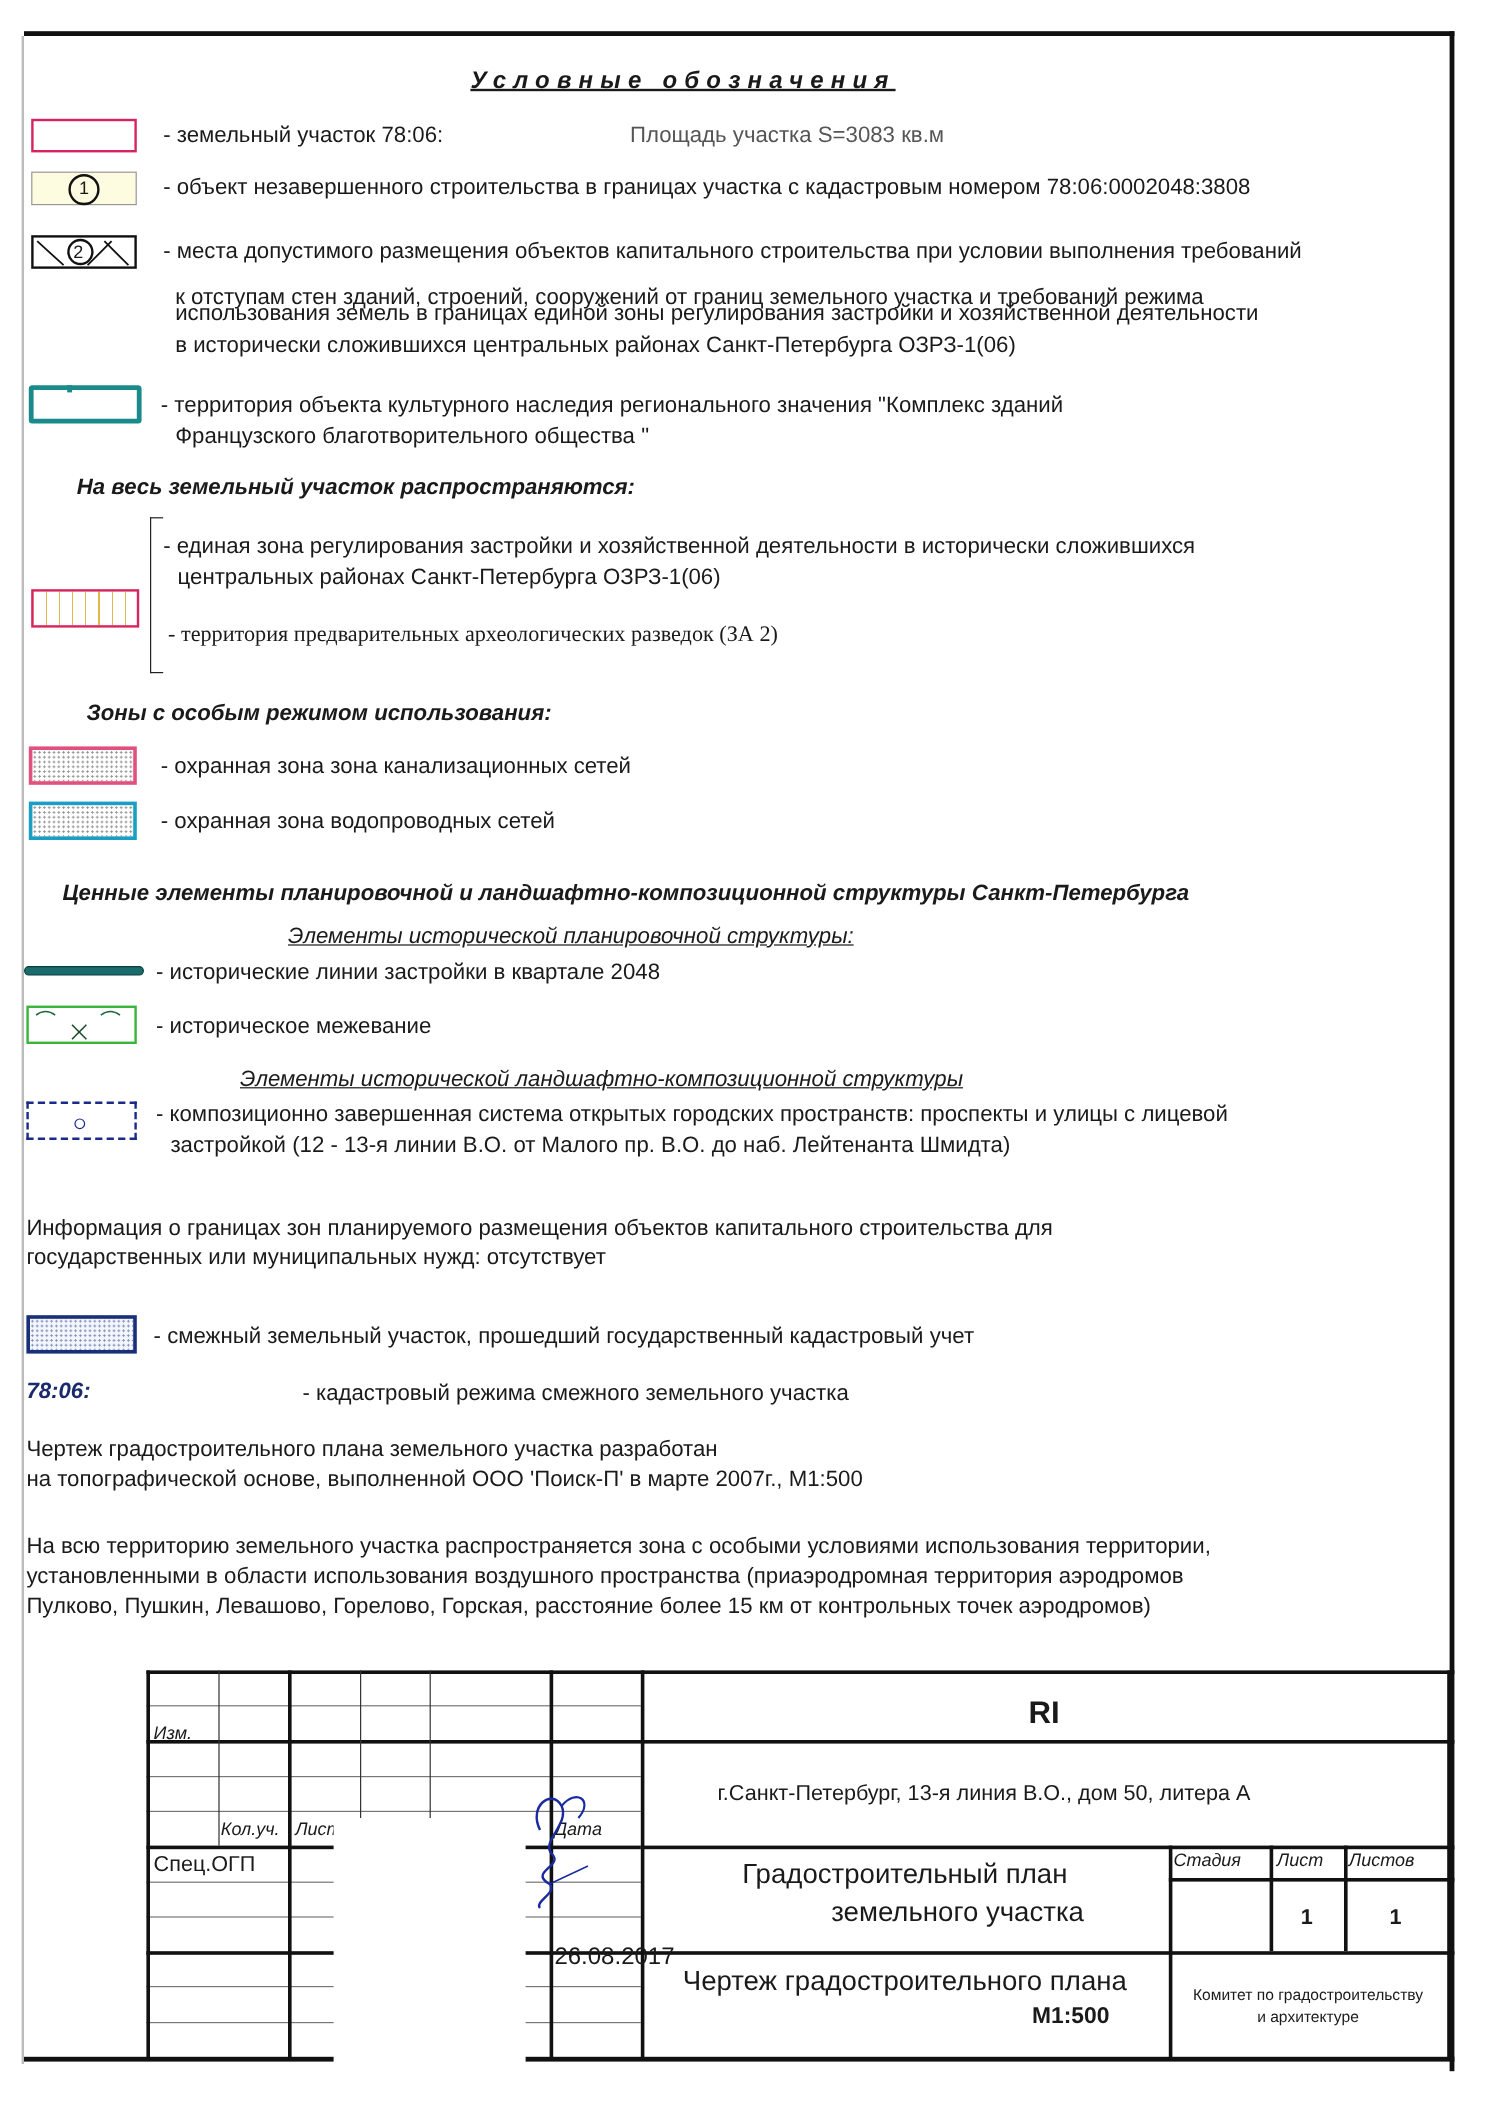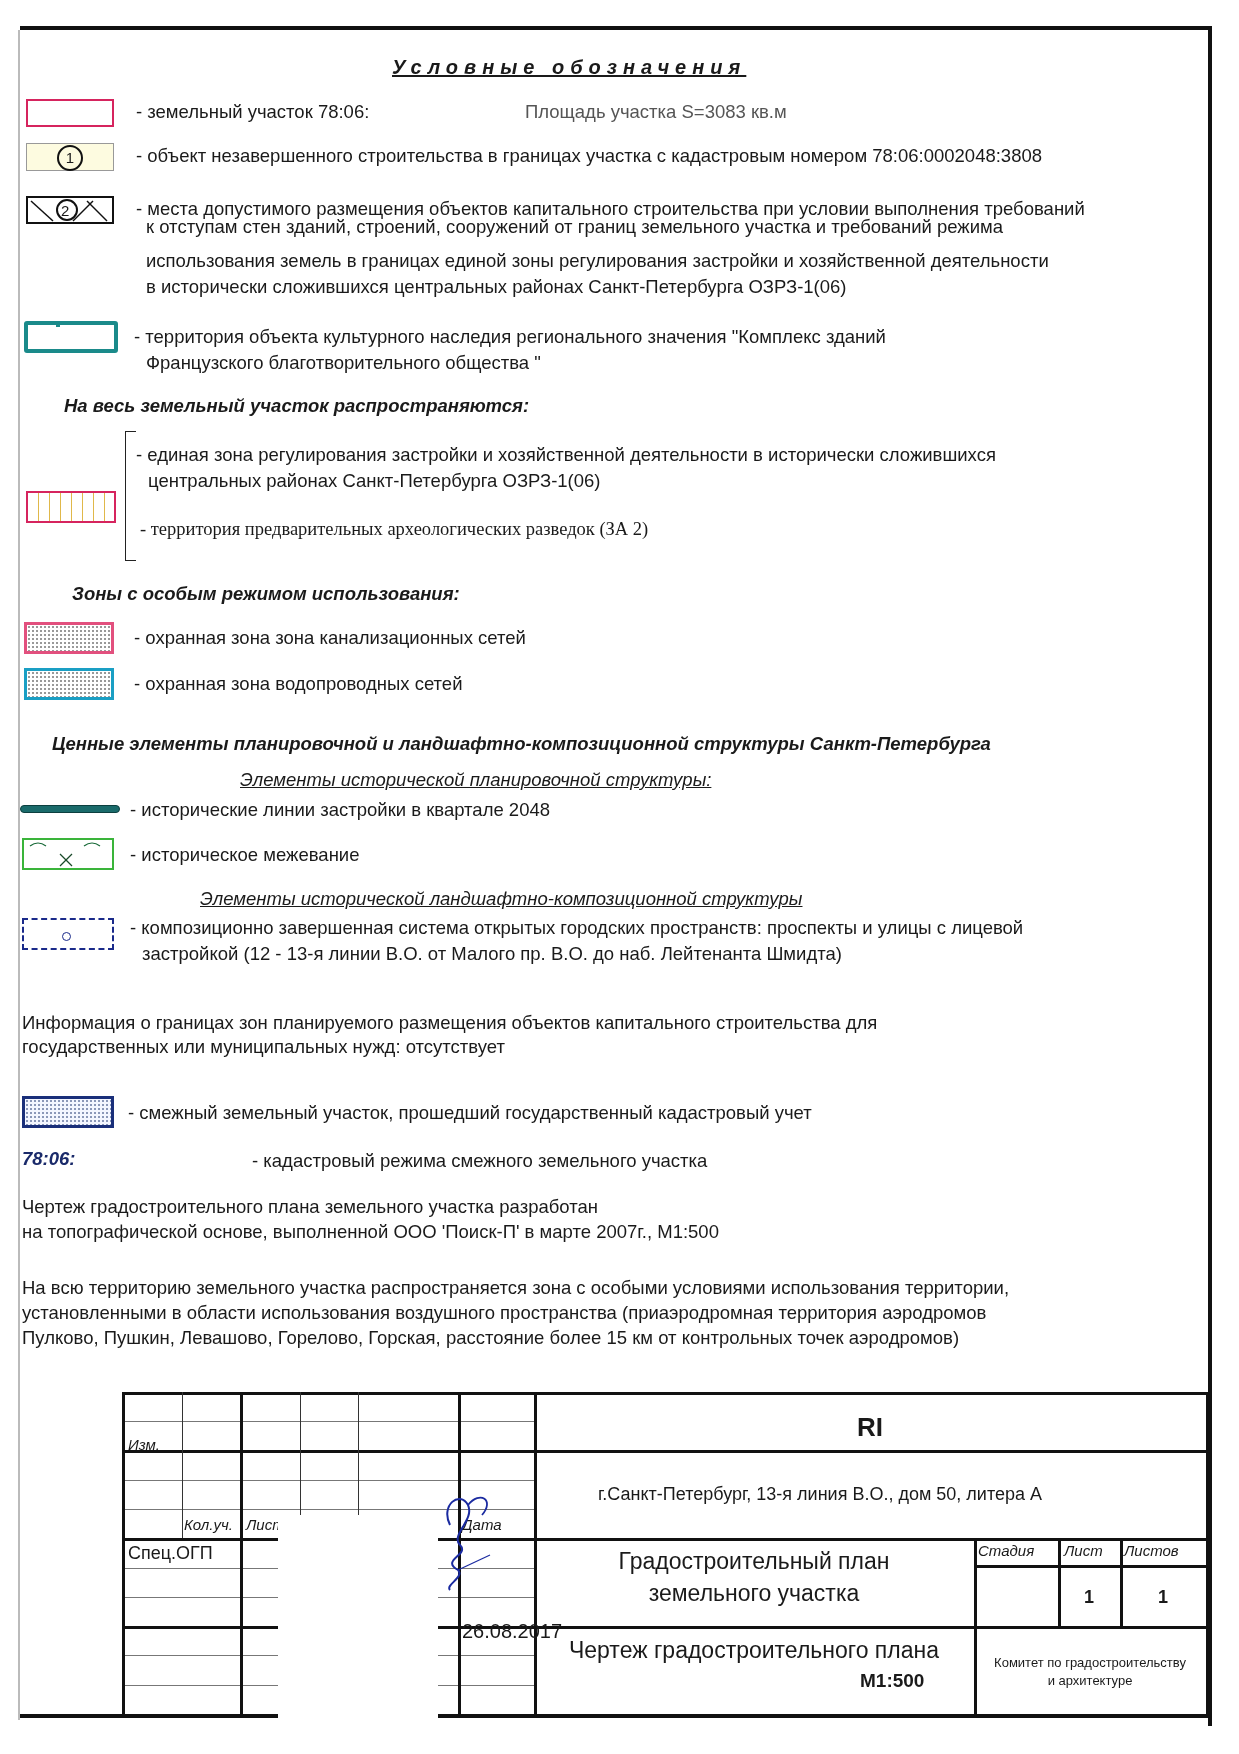--- a/index.html
+++ b/index.html
@@ -71,21 +71,21 @@
 <div class="sw sw-place" style="left:26px; top:196px;">
   <svg width="86" height="26" style="position:absolute;left:-1px;top:-1px">
     <line x1="4" y1="4" x2="26" y2="24" stroke="#111" stroke-width="1.5"></line>
     <line x1="60" y1="4" x2="80" y2="24" stroke="#111" stroke-width="1.5"></line>
     <line x1="46" y1="24" x2="66" y2="4" stroke="#111" stroke-width="1.5"></line>
     <circle cx="40" cy="13" r="10" fill="#fff" stroke="#111" stroke-width="2"></circle>
   </svg>
   <div class="abs" style="left:33px; top:1px; font-size:15px; line-height:24px;">2</div>
 </div>
 <div class="abs txt" style="left:136px; top:196px;">- места допустимого размещения объектов капитального строительства при условии выполнения требований</div>
-<div class="abs txt" style="left:146px; top:214px;">к отступам стен зданий, строений, сооружений от границ земельного участка и требований режима</div>
+<div class="abs txt" style="left:146px; top:234px;">к отступам стен зданий, строений, сооружений от границ земельного участка и требований режима</div>
 <div class="abs txt" style="left:146px; top:248px;">использования земель в границах единой зоны регулирования застройки и хозяйственной деятельности</div>
 <div class="abs txt" style="left:146px; top:274px;">в исторически сложившихся центральных районах Санкт-Петербурга ОЗРЗ-1(06)</div>
 
 <div class="sw sw-heritage" style="left:24px; top:321px;"></div>
 <div class="abs txt" style="left:134px; top:324px;">- территория объекта культурного наследия регионального значения "Комплекс зданий</div>
 <div class="abs txt" style="left:146px; top:350px;">Французского благотворительного общества "</div>
 
 <div class="abs heading" style="left:64px; top:395px;">На весь земельный участок распространяются:</div>
 <div class="bracket"></div>
 <div class="sw sw-zone" style="left:26px; top:491px; width:90px; height:32px;"></div>
@@ -173,21 +173,21 @@
 
   <svg class="sig" style="left:420px; top:1485px;" width="80" height="110">
     <path d="M30 40 C20 20 40 5 48 20 C55 35 30 50 40 60 C50 70 20 75 38 85 C45 92 25 100 30 105" stroke="#1a2aa0" stroke-width="2" fill="none"></path>
     <path d="M48 20 C60 5 75 15 62 30" stroke="#1a2aa0" stroke-width="1.8" fill="none"></path>
     <path d="M38 85 L70 70" stroke="#1a2aa0" stroke-width="1.2" fill="none"></path>
   </svg>
 
   <div class="abs" style="left:534px; top:1392px; width:672px; height:71px; display:flex; align-items:center; justify-content:center; font-size:26px; font-weight:bold;">RI</div>
   <div class="abs" style="left:534px; top:1450px; width:572px; height:88px; display:flex; align-items:center; justify-content:center; font-size:18px;">г.Санкт-Петербург, 13-я линия В.О., дом 50, литера А</div>
   <div class="abs" style="left:534px; top:1545px; width:440px; text-align:center; font-size:23px; line-height:32px;">Градостроительный план</div>
-  <div class="abs" style="left:534px; top:1577px; width:440px; text-align:center; font-size:23px; line-height:32px;">земельного участка</div>
+  <div class="abs" style="left:534px; top:1577px; width:440px; text-align:center; font-size:23px; line-height:32px;padding-left:44px;">земельного участка</div>
   <div class="tb-lbl" style="left:978px; top:1542px;">Стадия</div>
   <div class="tb-lbl" style="left:1064px; top:1542px;">Лист</div>
   <div class="tb-lbl" style="left:1124px; top:1542px;">Листов</div>
   <div class="abs" style="left:974px; top:1568px; width:84px; height:58px; text-align:center; line-height:58px; font-size:18px; font-weight:bold;"></div>
   <div class="abs" style="left:1058px; top:1568px; width:62px; height:58px; text-align:center; line-height:58px; font-size:18px; font-weight:bold;">1</div>
   <div class="abs" style="left:1120px; top:1568px; width:86px; height:58px; text-align:center; line-height:58px; font-size:18px; font-weight:bold;">1</div>
   <div class="abs" style="left:534px; top:1634px; width:440px; text-align:center; font-size:23px; line-height:32px;">Чертеж градостроительного плана</div>
   <div class="abs" style="left:860px; top:1670px; font-size:19px; font-weight:bold;">М1:500</div>
   <div class="abs" style="left:974px; top:1654px; width:232px; text-align:center; font-size:13px; line-height:18px;">Комитет по градостроительству</div>
   <div class="abs" style="left:974px; top:1672px; width:232px; text-align:center; font-size:13px; line-height:18px;">и архитектуре</div>

